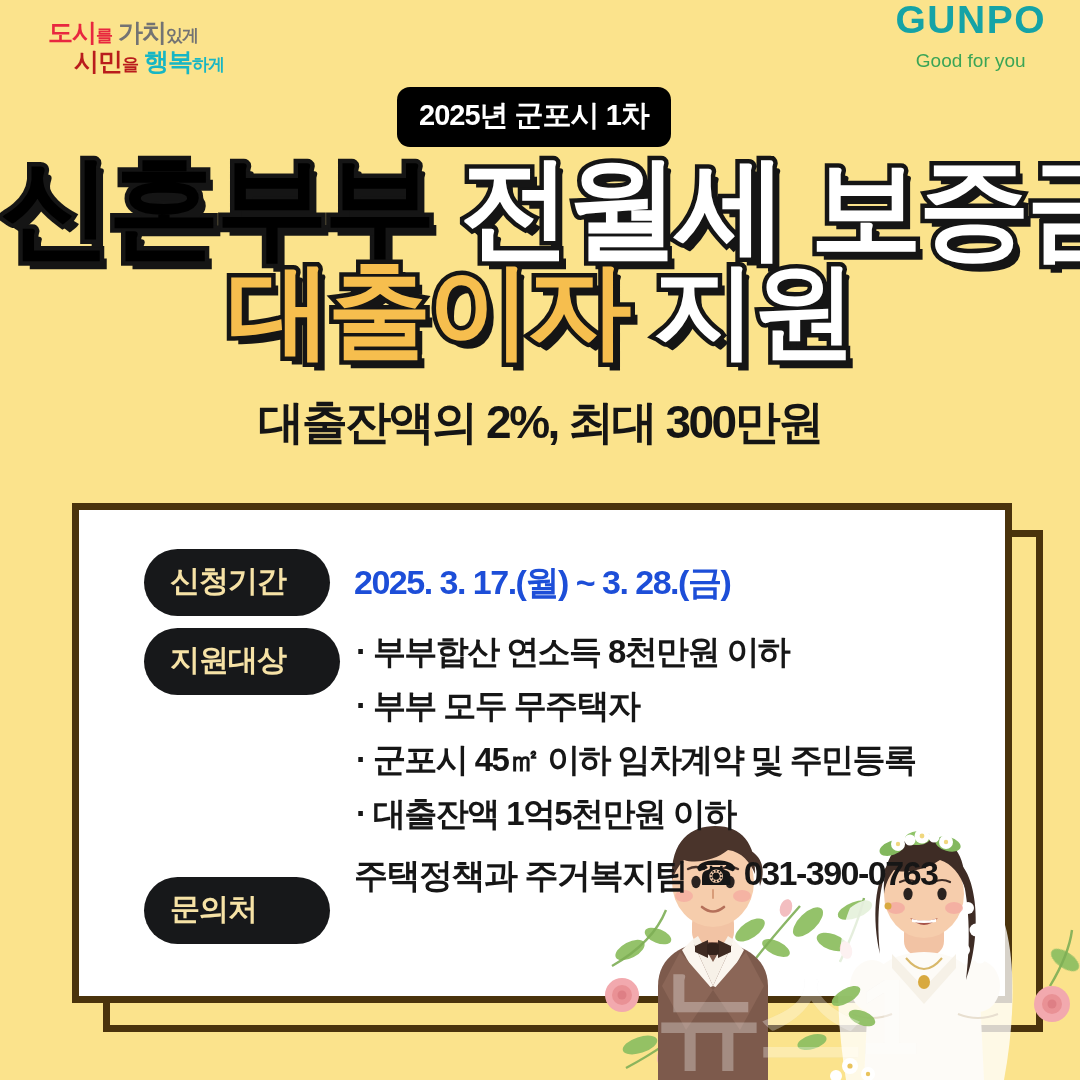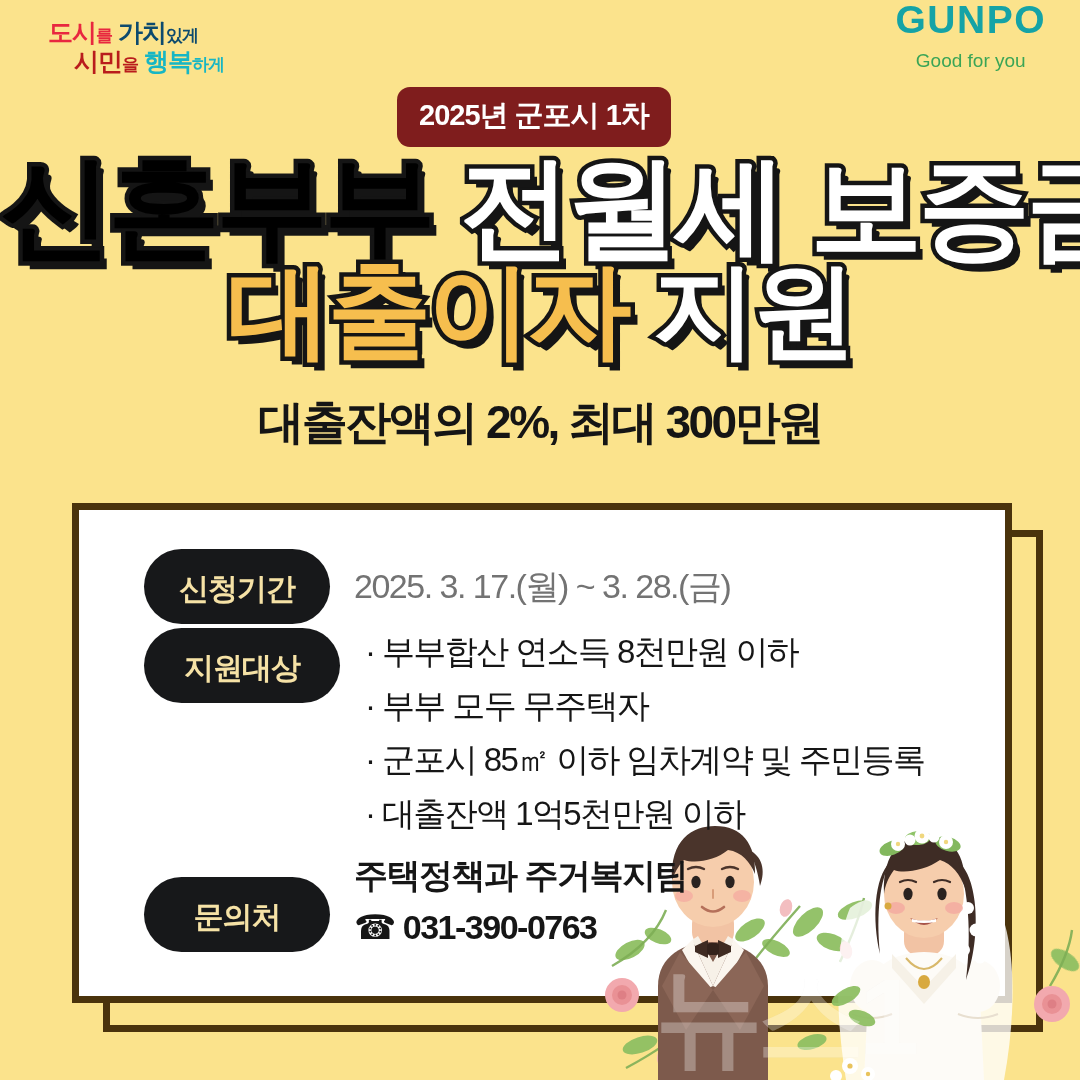--- a/index.html
+++ b/index.html
@@ -9,33 +9,33 @@
     font-family:"Liberation Sans","DejaVu Sans",sans-serif;
     overflow:hidden;
   }
   .poster{position:relative;width:1080px;height:1080px;background:#FBE38C;overflow:hidden;}
 
   
   .slogan{position:absolute;left:48px;top:18px;line-height:1.12;}
   .slogan .ln{white-space:nowrap;font-weight:bold;font-size:25px;letter-spacing:-1px;}
   .slogan .ln2{padding-left:26px;}
   .s-red{color:#E8273F;}
-  .s-pink{color:#0c4a6e;font-family:Liberation Serif, serif;}
+  .s-pink{color:#737373;font-family:Liberation Serif, serif;}
   .s-blue{color:#b91c1c;}
   .s-teal{color:#17B6C4;}
   .s-small{font-size:17px;font-weight:bold;}
 
   .logo{position:absolute;right:34px;top:0;text-align:center;}
   .logo .gunpo{font-size:39px;font-weight:bold;color:#15A3A6;letter-spacing:1.5px;line-height:1;}
   .logo .tag{font-size:19px;color:#3AA556;margin-top:11px;letter-spacing:0px;}
 
   
   .badge{
     position:absolute;left:397px;top:87px;
-    background:#7f1d1d;color:#fff;border-radius:13px;
+    background:#000000;color:#fff;border-radius:13px;
     padding:9px 22px 11px;font-size:29px;font-weight:bold;letter-spacing:-1px;
     white-space:nowrap;
   }
 
   
   .title-wrap{position:absolute;left:0;top:152px;width:1080px;text-align:center;}
   .tline{line-height:1.0;white-space:nowrap;font-weight:bold;letter-spacing:-4px;}
   .tline1{font-size:112px;}
   .tline2{font-size:104px;margin-top:-6px;}
   .tk{ -webkit-text-stroke:9px #151515; paint-order:stroke fill;
@@ -59,27 +59,27 @@
     position:absolute;left:72px;top:503px;width:940px;height:500px;
     background:#FFFFFF;border:7px solid #4A330C;box-sizing:border-box;
   }
 
   
   .rows{position:absolute;left:72px;top:503px;width:940px;height:500px;}
   .row{position:absolute;display:flex;align-items:flex-start;}
   .pill{
     background:#17181A;color:#F6E2A6;border-radius:40px;
     font-size:30px;font-weight:bold;letter-spacing:-1px;
-    padding:20px 26px 14px;white-space:nowrap;text-align:center;
+    padding:12px 26px 14px;white-space:nowrap;
     box-sizing:border-box;
   }
-  .rowval{font-size:34px;font-weight:normal;color:#737373;letter-spacing:-1.5px;white-space:nowrap;}
+  .rowval{font-size:34px;font-weight:bold;color:#1d4ed8;letter-spacing:-1.5px;white-space:nowrap;}
   .bullets{display:flex;flex-direction:column;gap:9px;}
-  .bullet{font-size:33px;font-weight:normal;color:#161616;letter-spacing:-1.6px;white-space:nowrap;margin-left:9px;}
-  .contact-lines{display:flex;flex-direction:column;gap:8px;}
+  .bullet{font-size:33px;font-weight:bold;color:#161616;letter-spacing:-1.6px;white-space:nowrap;}
+  .contact-lines{display:flex;flex-direction:row;gap:8px;}
   .cl{font-size:34px;font-weight:bold;color:#161616;letter-spacing:-1.5px;white-space:nowrap;}
 
   .row-period{left:72px;top:46px;align-items:center;}
   .row-period .pill{width:186px;}
   .row-period .rowval{margin-left:24px;}
 
   .row-target{left:72px;top:125px;}
   .row-target .pill{width:196px;}
   .row-target .bullets{margin-left:16px;margin-top:2px;}
 
@@ -290,21 +290,21 @@
     <div class="row row-period">
       <div class="pill">신청기간</div>
       <div class="rowval">2025. 3. 17.(월) ~ 3. 28.(금)</div>
     </div>
 
     <div class="row row-target">
       <div class="pill">지원대상</div>
       <div class="bullets">
         <div class="bullet">· 부부합산 연소득 8천만원 이하</div>
         <div class="bullet">· 부부 모두 무주택자</div>
-        <div class="bullet">· 군포시 85㎡ 이하 임차계약 및 주민등록</div>
+        <div class="bullet">· 군포시 45㎡ 이하 임차계약 및 주민등록</div>
         <div class="bullet">· 대출잔액 1억5천만원 이하</div>
       </div>
     </div>
 
     <div class="row row-contact">
       <div class="pill">문의처</div>
       <div class="contact-lines">
         <div class="cl">주택정책과 주거복지팀</div>
         <div class="cl">☎ 031-390-0763</div>
       </div>

